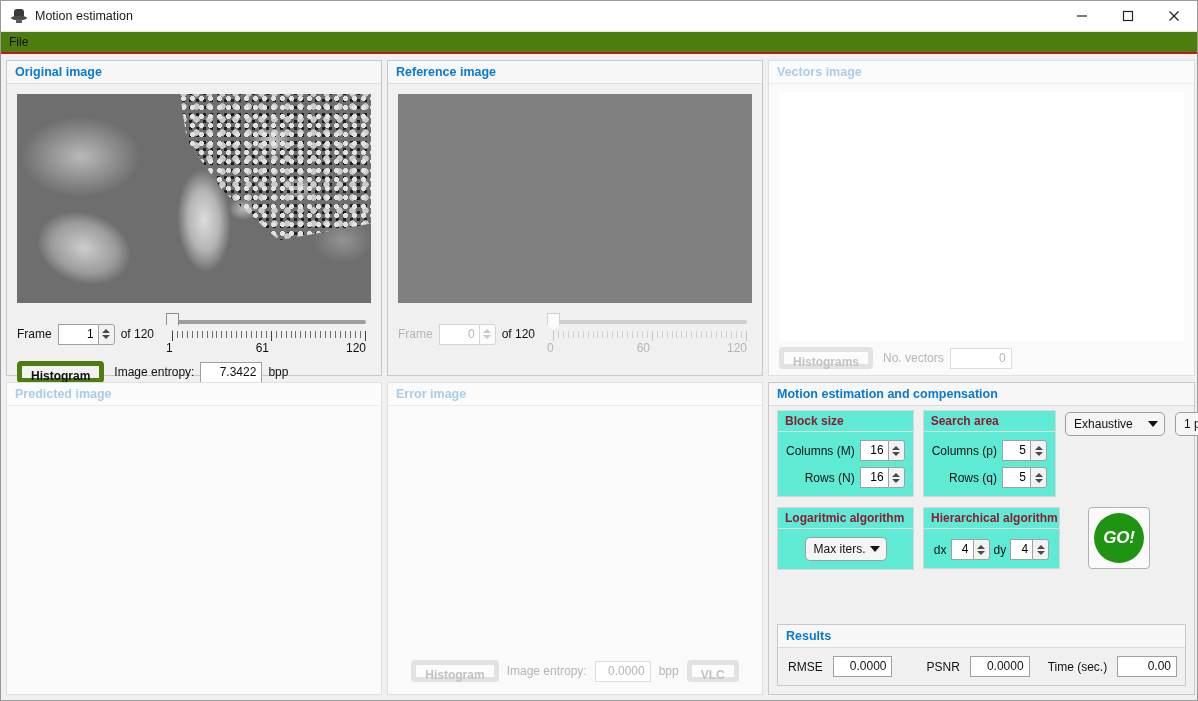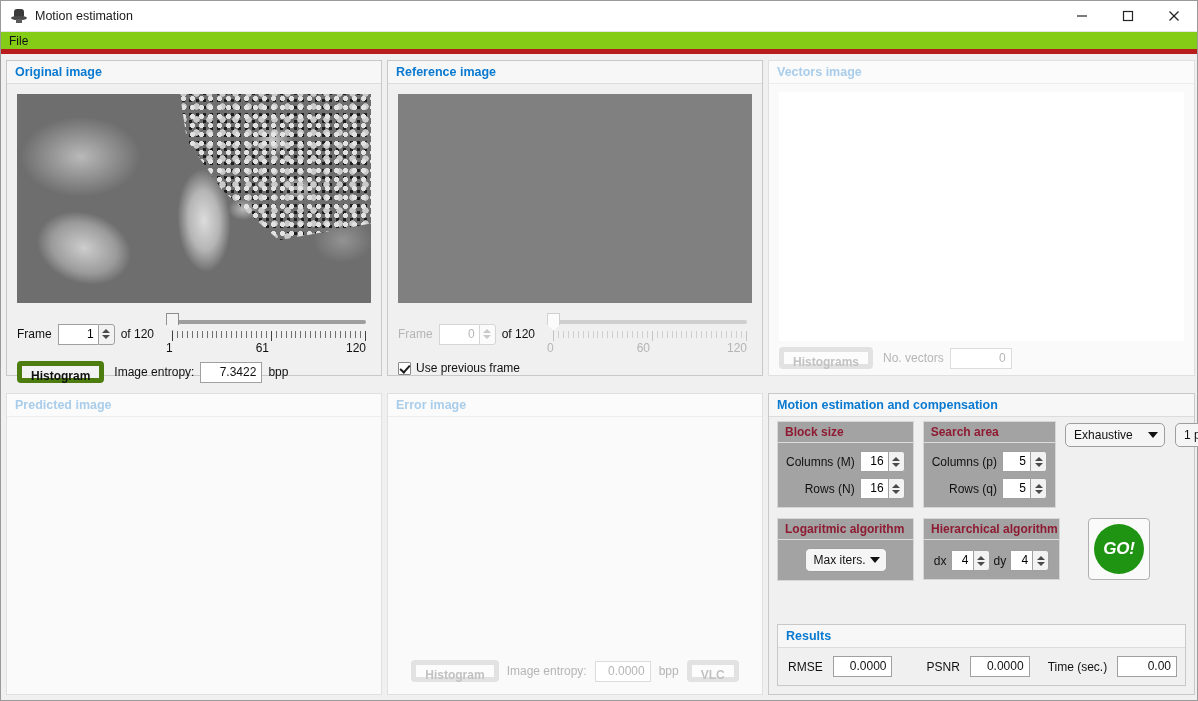--- a/index.html
+++ b/index.html
@@ -48,33 +48,33 @@
   .winbtn {
     width: 46px; height: 31px;
     display: flex; align-items: center; justify-content: center;
     color: #222;
   }
   .winbtn svg { display: block; }
 
   
   .menubar {
     height: 22px; min-height: 22px;
-    background: #84cc16;
-    border-bottom: 5px solid #b91c1c;
+    background: #4d7c0f;
+    border-bottom: 2px solid #b91c1c;
     display: flex; align-items: center;
   }
   .menuitem { padding: 0 8px; font-size: 12px; color: #111; line-height: 22px; }
 
   
   .body {
     flex: 1; position: relative;
     padding: 6px 5px 5px 5px;
     display: flex; gap: 5px;
   }
-  .col { display: flex; flex-direction: column; gap: 17px; }
+  .col { display: flex; flex-direction: column; gap: 6px; }
   .col-a { width: 379px; }
   .col-b { width: 376px; }
   .col-c { width: 427px; flex: 1; }
 
   
   .panel {
     border: 1px solid #c8c8c8;
     background: #f0f0f0;
     display: flex; flex-direction: column;
     position: relative;
@@ -211,21 +211,21 @@
     position: relative; border-radius: 1px;
   }
   .cbox.checked::after {
     content: ""; position: absolute; left: 3px; top: 0px;
     width: 4px; height: 8px; border: solid #1a1a1a;
     border-width: 0 2px 2px 0; transform: rotate(42deg);
   }
 
   
   .group {
-    border: 1px solid #d6d6d6; background: #a3a3a3;
+    border: 1px solid #d6d6d6; background: #5eead4;
     display: flex; flex-direction: column; justify-content: space-between;
   }
   .group-title {
     font-size: 12px; font-weight: bold; color: #8e1b32;
     padding: 3px 0 3px 7px; border-bottom: 1px solid #dcdcdc;
   }
   .group-body { padding: 8px 8px 8px 8px; display: flex; flex-direction: column; gap: 6px; }
 
   .field-row { display: flex; align-items: center; justify-content: flex-end; gap: 5px; }
 
@@ -456,24 +456,20 @@
                   <i class="major"></i>
               </div>
               <div class="tlabels">
                 <span>0</span>
                 <span>60</span>
                 <span>120</span>
               </div>
             </div>
           </div>
 
-          <div class="checkrow">
-            <div class="cbox checked"></div>
-            <span class="lbl">Use previous frame</span>
-          </div>
         </div>
       </div>
 
       <div class="panel disabled" style="flex:1">
         <div class="panel-title">Error image</div>
         <div class="panel-body" style="padding:8px 10px 10px 10px">
           <div style="flex:1"></div>
           <div class="bottom-row">
             <div class="btn dim">Histogram</div>
             <span class="lbl">Image entropy:</span>

